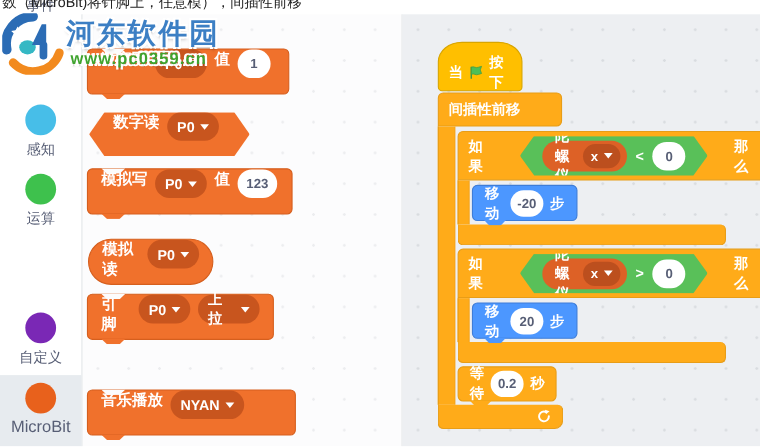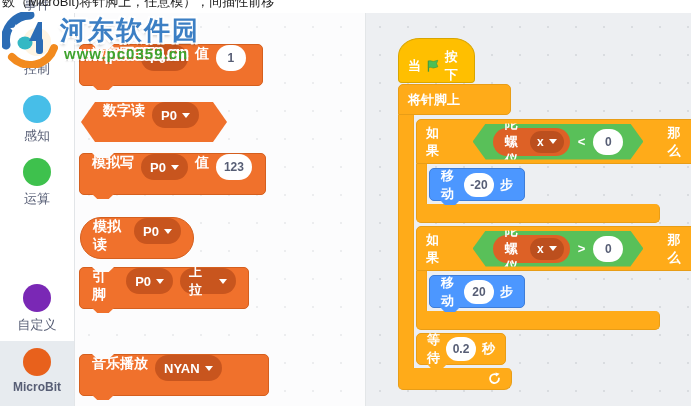--- a/index.html
+++ b/index.html
@@ -14,21 +14,21 @@
   
   .app { position:absolute; top:13px; left:0; width:691px; height:393px; display:flex; }
 
   
   .sidebar { position:relative; width:75px; height:100%; background:#fff;
              border-right:1px solid #E2E5E8; flex:0 0 75px; z-index:2; }
   .cat { position:absolute; left:0; width:100%; text-align:center; cursor:pointer; }
   .cat .dot { display:block; margin:0 auto 4px auto; width:28px; height:28px; border-radius:50%; }
   .cat .cat-label { display:block; font-size:13px; color:#575E75; }
   .cat-selected-bg { position:absolute; left:0; top:328px; width:100%; height:65px; background:#E7EBEF; }
-  .cat.microbit .cat-label { font-weight:bold; font-size:12px; }
+  .cat.microbit .cat-label { font-weight:normal; font-size:15px; }
 
   
   .palette { position:relative; width:291px; flex:0 0 291px; height:100%;
              background-color:#FCFCFD;
              background-image:radial-gradient(circle,#ECEDEF 1px,transparent 1.4px);
              background-size:28px 28px; border-right:1px solid #E3E6E8; }
 
   
   .canvas { position:relative; flex:1; height:100%;
             background-color:#EDEFF2;
@@ -115,24 +115,20 @@
 
   <div class="app">
 
     <div class="sidebar">
       <div class="cat-selected-bg"></div>
 
       <div class="cat" style="top:-17px">
         <span class="cat-label">事件</span>
       </div>
 
-      <div class="cat" style="top:15px">
-        <span class="dot" style="background: rgb(255, 171, 25);"></span>
-        <span class="cat-label">控制</span>
-      </div>
 
       <div class="cat" style="top:145px">
         <span class="dot" style="background: rgb(62, 193, 77);"></span>
         <span class="cat-label">运算</span>
       </div>
 
       <div class="cat" style="top:82px">
         <span class="dot" style="background: rgb(71, 190, 232);"></span>
         <span class="cat-label">感知</span>
       </div>
@@ -215,21 +211,21 @@
           <span>当</span>
           <svg width="17" height="16" viewBox="0 0 17 16">
             <path d="M3 1.5 V15" stroke="#45993D" stroke-width="1.6" fill="none"></path>
             <path d="M3 2 C6 0.5 8 3.5 11 2 L14.5 1 L13 5 L14.5 9 L11 10 C8 11.5 6 8.5 3 10 Z" fill="#4CBF56" stroke="#45993D" stroke-width="0.8"></path>
           </svg>
           <span>按下</span>
         </div>
 
         <div class="c-block" style="margin-top:1px">
           <div class="c-row forever-row">
-            <span>将针脚上</span>
+            <span>间插性前移</span>
           </div>
           <div class="c-body">
             <div class="c-spine"></div>
             <div class="c-inner">
 
               <div class="c-block if-block">
                 <div class="c-row if-row">
                   <span>如果</span>
                   <div class="cond-hex">
                     <span class="gyro-pill">

